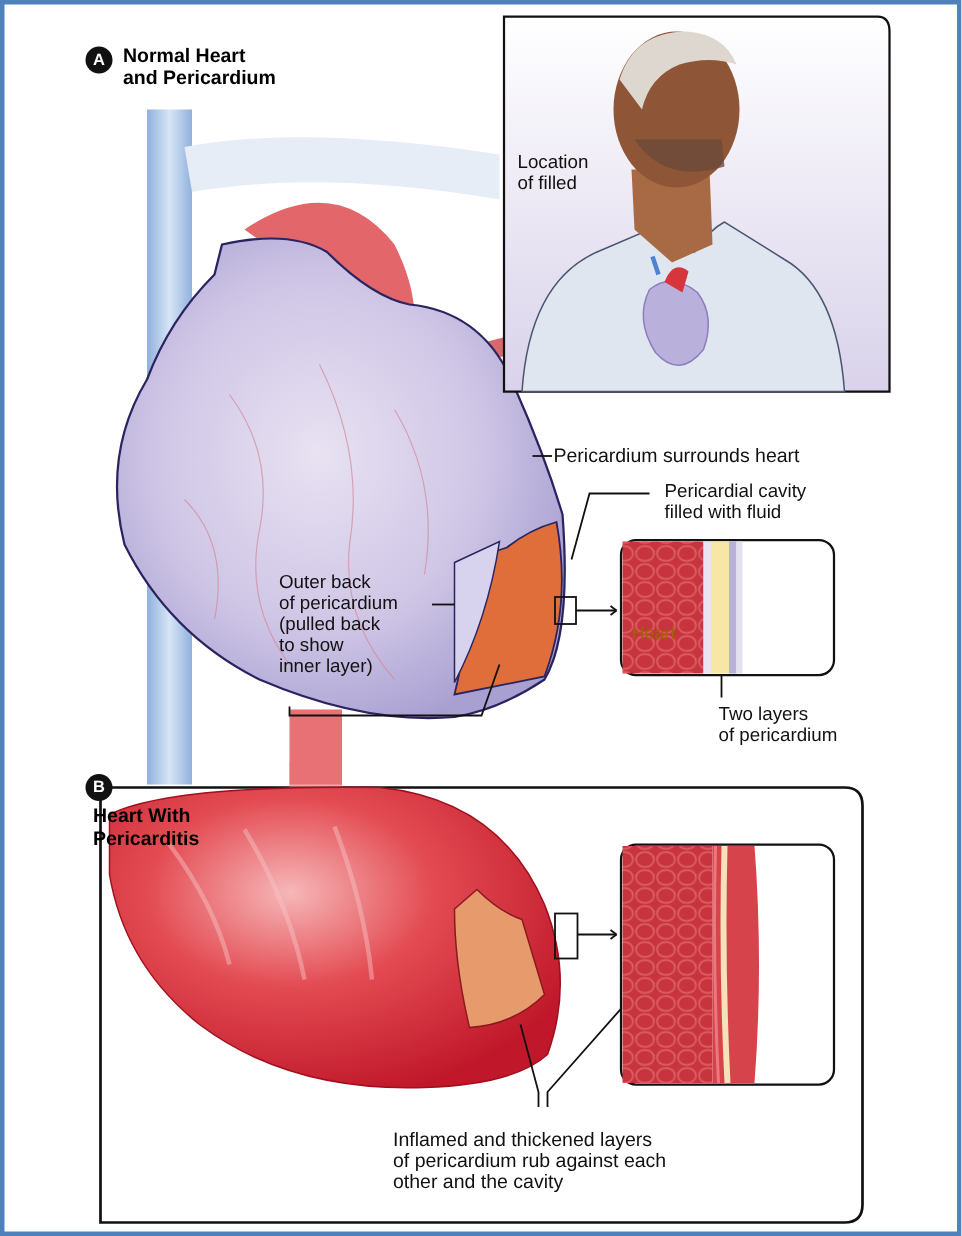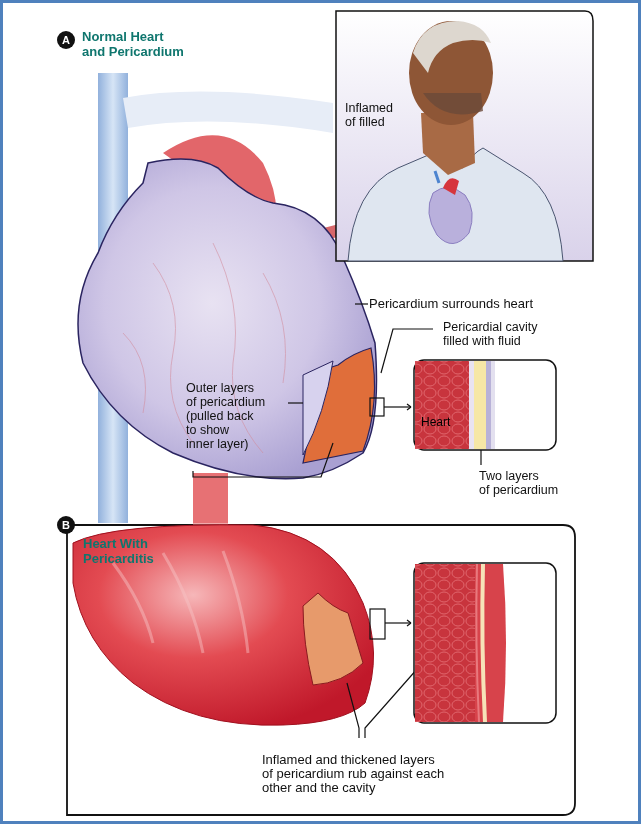--- a/index.html
+++ b/index.html
@@ -15,31 +15,31 @@
     border: 3px solid #4f81bd;
     background: #ffffff;
   }
   svg.art { position: absolute; left: 0; top: 0; }
   .lbl {
     position: absolute; color: #111; font-size: 12.5px; line-height: 14px;
     font-family: "Liberation Sans", sans-serif;
   }
   .lbl b { font-weight: normal; }
   .panel-title {
-    position: absolute; font-weight: bold; font-size: 13px; line-height: 15px; color: #0f766e;
+    position: absolute; font-weight: bold; font-size: 13px; line-height: 15px; color: #000000;
     font-family: "Liberation Sans", sans-serif;
   }
   .badge {
     position: absolute; width: 18px; height: 18px; border-radius: 50%;
     background: #111; color: #fff; font-weight: bold; font-size: 11px;
     display: flex; align-items: center; justify-content: center;
     font-family: "Liberation Sans", sans-serif;
   }
   .heart-word {
-    position: absolute; color: #000000; font-size: 12px;
+    position: absolute; color: #a16207; font-size: 12px;
     font-family: "Liberation Sans", sans-serif;
   }
 </style>
 </head>
 <body>
 
 <div class="frame">
 
   <svg class="art" width="641" height="824" viewBox="0 0 641 824">
     <defs>
@@ -157,50 +157,50 @@
     </g>
   </svg>
 
   <div class="badge" style="left:54px; top:28px;">A</div>
   <div class="panel-title" style="left:79px; top:26px;">
     <div>Normal Heart</div>
     <div>and Pericardium</div>
   </div>
 
   <div class="lbl" style="left:342px; top:98px;">
-    <div>Inflamed</div>
+    <div>Location</div>
     <div>of filled</div>
   </div>
 
   <div class="lbl" style="left:366px; top:294px; font-size:13px;">
     <b>Pericardium</b><span> surrounds heart</span>
   </div>
 
   <div class="lbl" style="left:440px; top:317px;">
     <div>Pericardial cavity</div>
     <div>filled with fluid</div>
   </div>
 
   <div class="lbl" style="left:183px; top:378px;">
-    <div>Outer layers</div>
+    <div>Outer back</div>
     <div>of pericardium</div>
     <div>(pulled back</div>
     <div>to show</div>
     <div>inner layer)</div>
   </div>
 
   <div class="heart-word" style="left:418px; top:412px;">Heart</div>
 
   <div class="lbl" style="left:443px; top:466px;margin-left:33px;">
     <div>Two layers</div>
     <div>of pericardium</div>
   </div>
 
   <div class="badge" style="left:54px; top:513px;">B</div>
-  <div class="panel-title" style="left:80px; top:533px;">
+  <div class="panel-title" style="left:59px; top:533px;">
     <div>Heart With</div>
     <div>Pericarditis</div>
   </div>
 
   <div class="lbl" style="left:259px; top:750px; font-size:13px;">
     <div><b>Inflamed and thickened layers</b></div>
     <div><b>of pericardium</b><span> rub against each</span></div>
     <div>other and the cavity</div>
   </div>
 </div>

